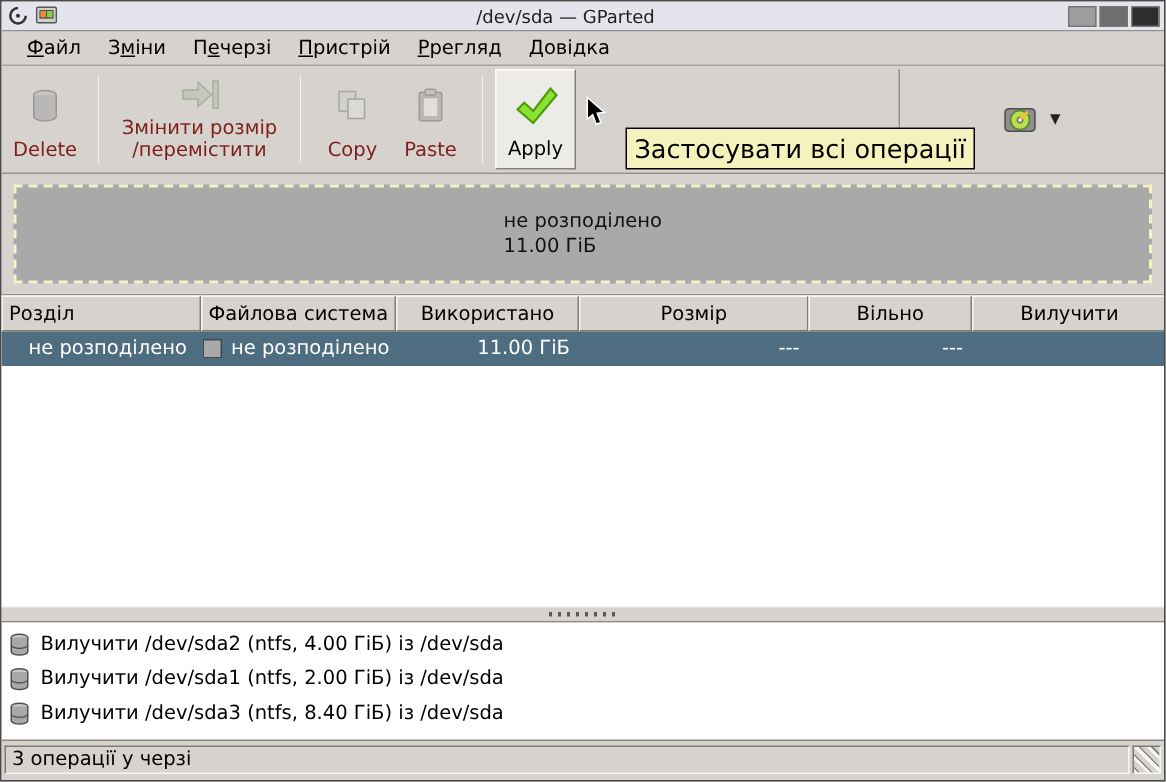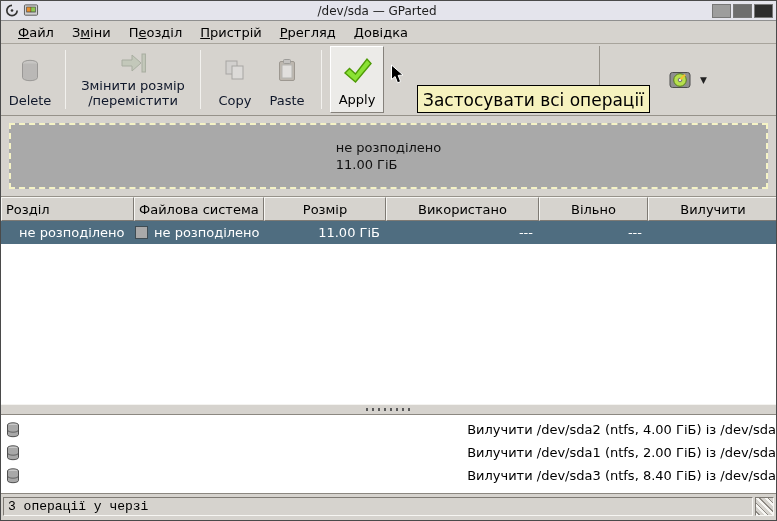--- a/index.html
+++ b/index.html
@@ -24,21 +24,21 @@
 
   
   .menubar{height:23px;display:flex;align-items:center;padding-left:8px;border-bottom:1px solid #a8a49c;background:var(--chrome);flex:0 0 auto;}
   .menu-item{padding:2px 9px;cursor:default;white-space:nowrap;}
   .menu-key{text-decoration:underline;}
 
   
   .toolbar{height:72px;display:flex;align-items:stretch;padding:2px 0 2px 2px;border-bottom:1px solid #96928a;background:var(--chrome);flex:0 0 auto;}
   .tb-btn{display:flex;flex-direction:column;align-items:center;justify-content:flex-end;padding:4px 2px 5px;gap:2px;font-size:13px;line-height:15px;text-align:center;}
   .tb-btn .ticon-wrap{flex:1;display:flex;align-items:center;justify-content:center;}
-  .tb-disabled{color:#0f172a;}
+  .tb-disabled{color:#7f1d1d;}
   .tb-disabled svg{opacity:.5;filter:grayscale(80%);}
   .w-new{width:48px;} .w-del{width:54px;} .w-rsz{width:118px;} .w-copy{width:52px;} .w-paste{width:52px;justify-content:space-between;}
   .tb-apply{width:54px;background:#ecebe8;border:1px solid;border-color:#ffffff #85817b #85817b #ffffff;}
   .tb-sep{width:1px;background:#9c9890;border-right:1px solid #f2f1ee;margin:4px 8px;}
   .device-area{margin-left:auto;width:177px;border-left:1px solid #96928a;display:flex;align-items:center;justify-content:center;gap:5px;padding:0 6px;}
   .device-label{white-space:nowrap;font-size:13px;}
   .combo-arrow{font-size:9px;color:#222;margin-left:4px;}
 
   
   .tooltip{position:absolute;left:416px;top:84px;background:var(--tooltip-bg);border:1px solid #000;padding:4px 5px 2px;font-size:17px;white-space:nowrap;z-index:8;}
@@ -60,25 +60,25 @@
   .pcell.right{justify-content:flex-end;padding-right:6px;}
   .fs-swatch{width:13px;height:13px;background:var(--unallocated-gray);border:1px solid #3f4c53;margin:0 6px 0 1px;flex:0 0 auto;}
   .list-void{flex:1;background:#fff;}
 
   
   .splitter{height:11px;background:var(--chrome);border-top:1px solid #f4f3f0;border-bottom:1px solid #8c8881;display:flex;align-items:center;justify-content:center;flex:0 0 auto;}
   .grip{width:46px;height:3px;background:repeating-linear-gradient(90deg,#5a5a5a 0 2px,transparent 2px 6px);}
 
   
   .ops{height:79px;background:#fff;border-bottom:1px solid #8c8881;padding-top:3px;flex:0 0 auto;overflow:hidden;}
-  .op-row{height:23px;display:flex;align-items:center;padding-left:5px;gap:7px;font-size:13px;justify-content:space-between;}
+  .op-row{height:23px;display:flex;align-items:center;padding-left:5px;gap:7px;font-size:13px;}
   .op-row svg{flex:0 0 auto;}
 
   
-  .statusbar{height:26px;background:var(--chrome);display:flex;align-items:stretch;padding:3px 2px 4px;gap:2px;flex:0 0 auto;font-family:Liberation Mono, monospace;}
+  .statusbar{height:26px;background:var(--chrome);display:flex;align-items:stretch;padding:3px 2px 4px;gap:2px;flex:0 0 auto;}
   .status-frame{flex:1;border:1px solid;border-color:#7e7a74 #f7f6f3 #f7f6f3 #7e7a74;display:flex;align-items:center;padding-left:4px;font-size:13px;background:var(--chrome);}
   .resize-grip{width:19px;border:1px solid;border-color:#7e7a74 #f7f6f3 #f7f6f3 #7e7a74;background:repeating-linear-gradient(45deg,#f7f6f3 0 2px,#8e8a84 2px 3px,var(--chrome) 3px 6px);}
 </style>
 </head>
 <body>
 
 <div class="window">
 
   <div class="titlebar">
     <svg class="ticon" viewBox="0 0 16 16">
@@ -95,21 +95,21 @@
     <div class="winbtns">
       <div class="winbtn wb1"></div>
       <div class="winbtn wb2"></div>
       <div class="winbtn wb3"></div>
     </div>
   </div>
 
   <div class="menubar">
     <div class="menu-item"><span></span><span class="menu-key">Ф</span><span>айл</span></div>
     <div class="menu-item"><span>З</span><span class="menu-key">м</span><span>іни</span></div>
-    <div class="menu-item"><span>П</span><span class="menu-key">е</span><span>озділ</span></div>
+    <div class="menu-item"><span>П</span><span class="menu-key">е</span><span>черзі</span></div>
     <div class="menu-item"><span></span><span class="menu-key">П</span><span>ристрій</span></div>
     <div class="menu-item"><span></span><span class="menu-key">Р</span><span>регляд</span></div>
     <div class="menu-item"><span></span><span class="menu-key">Д</span><span>овідка</span></div>
   </div>
 
   <div class="toolbar">
     <div class="tb-btn tb-disabled w-del">
       <span class="ticon-wrap">
           <svg width="24" height="26" viewBox="0 0 24 26">
         <ellipse cx="12" cy="5.5" rx="7.5" ry="3.2" fill="#b9b9b9" stroke="#5f5f5f"></ellipse>
@@ -180,22 +180,22 @@
         <div>не розподілено</div>
         <div>11.00 ГіБ</div>
       </div>
     </div>
   </div>
 
   <div class="plist">
     <div class="grid-row">
       <div class="th left">Розділ</div>
       <div class="th left">Файлова система</div>
+      <div class="th">Використано</div>
       <div class="th">Розмір</div>
-      <div class="th">Використано</div>
       <div class="th">Вільно</div>
       <div class="th">Вилучити</div>
     </div>
     <div class="grid-row prow">
       <div class="pcell indent">не розподілено</div>
       <div class="pcell">
         <span class="fs-swatch"></span>
         <span>не розподілено</span>
       </div>
       <div class="pcell right">11.00 ГіБ</div>

